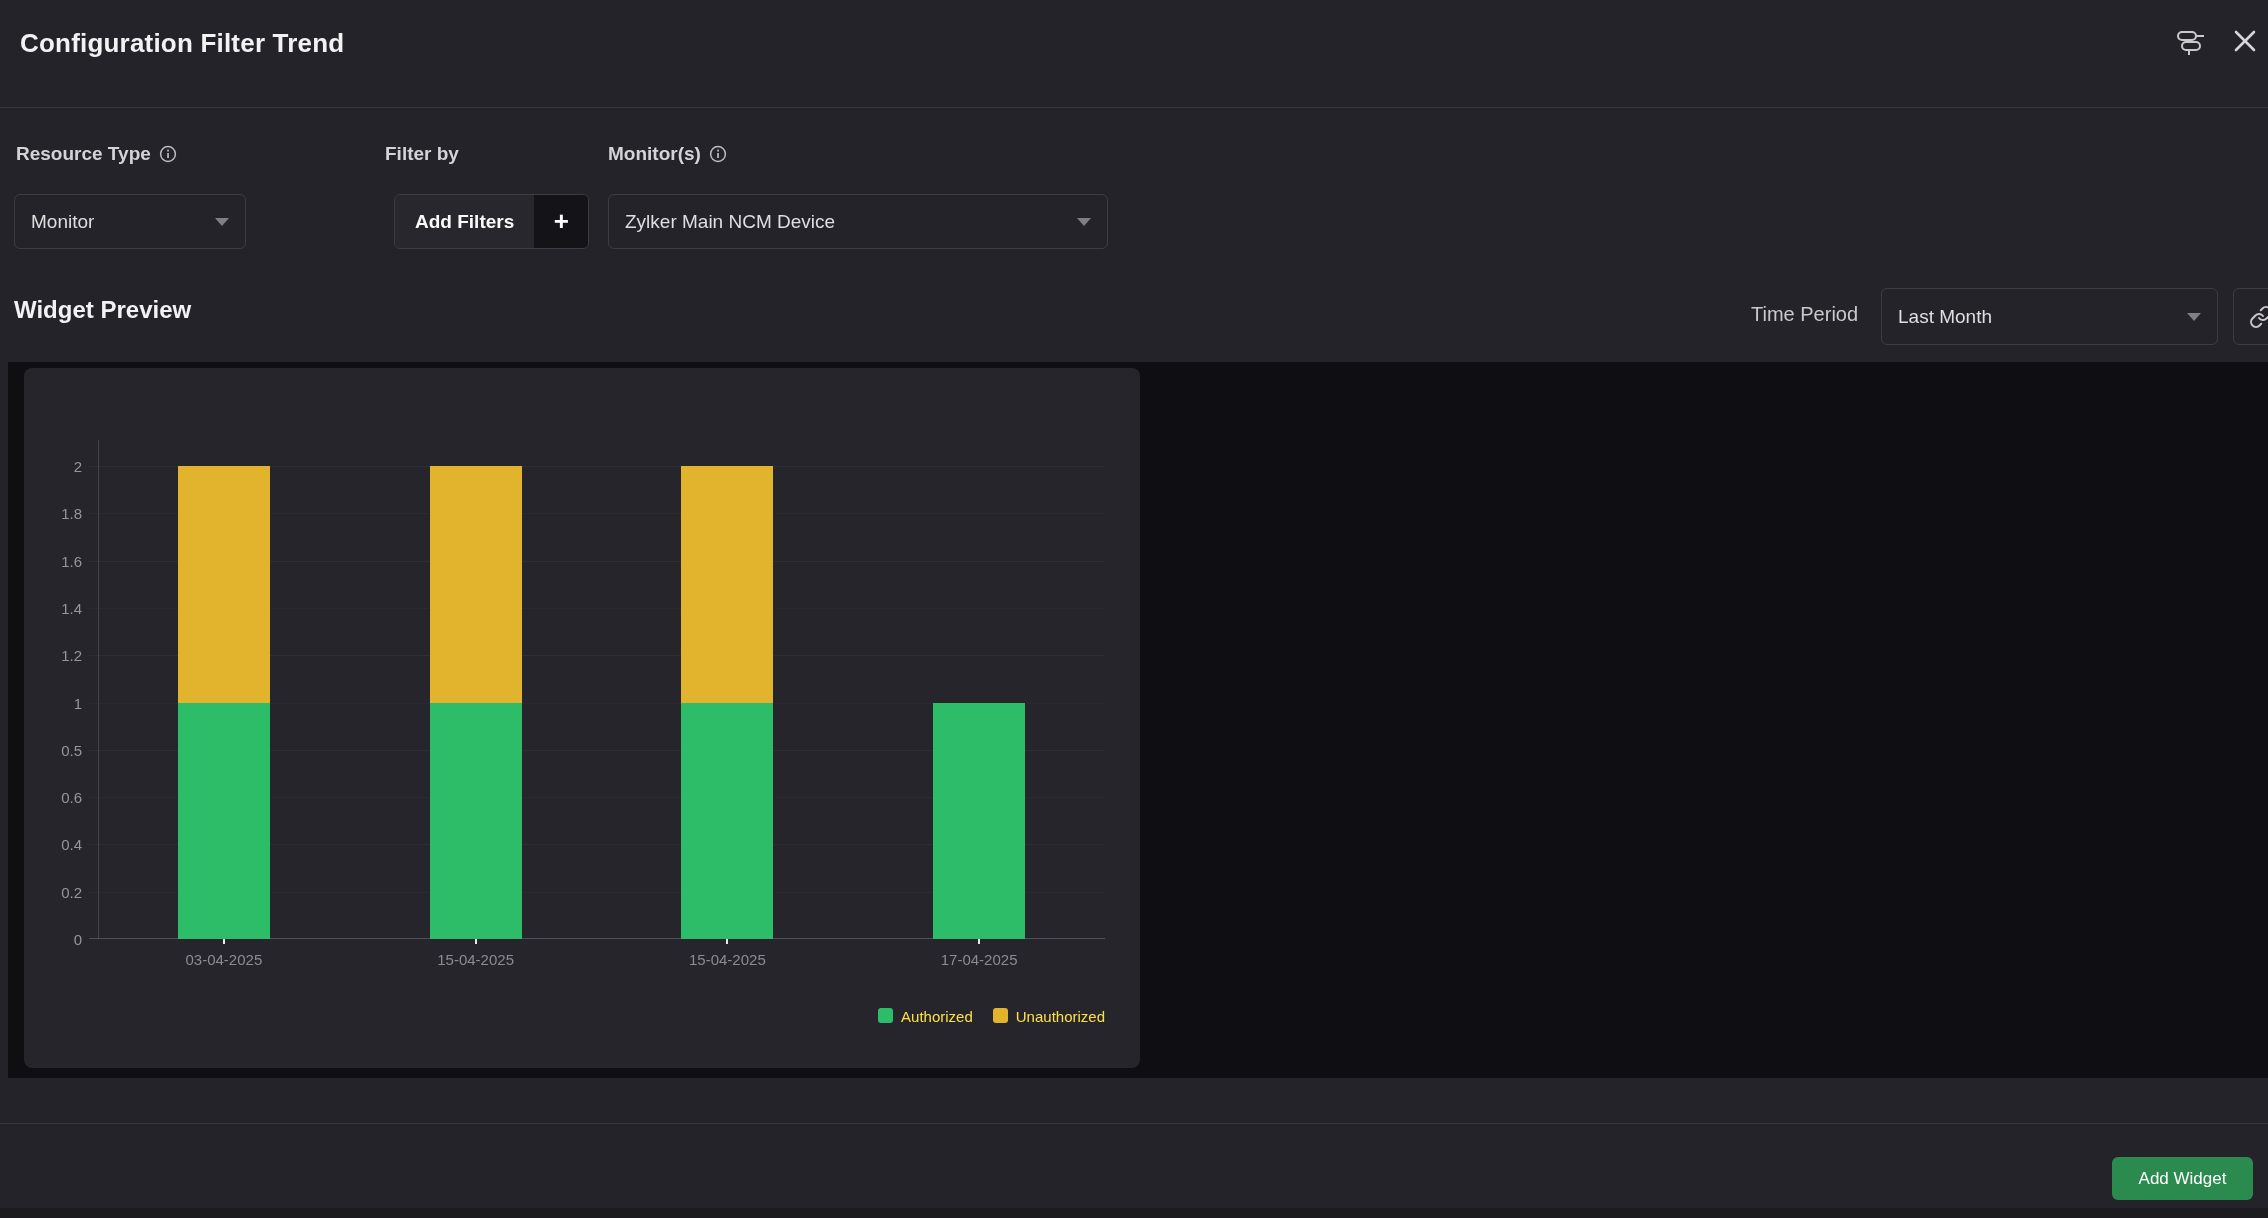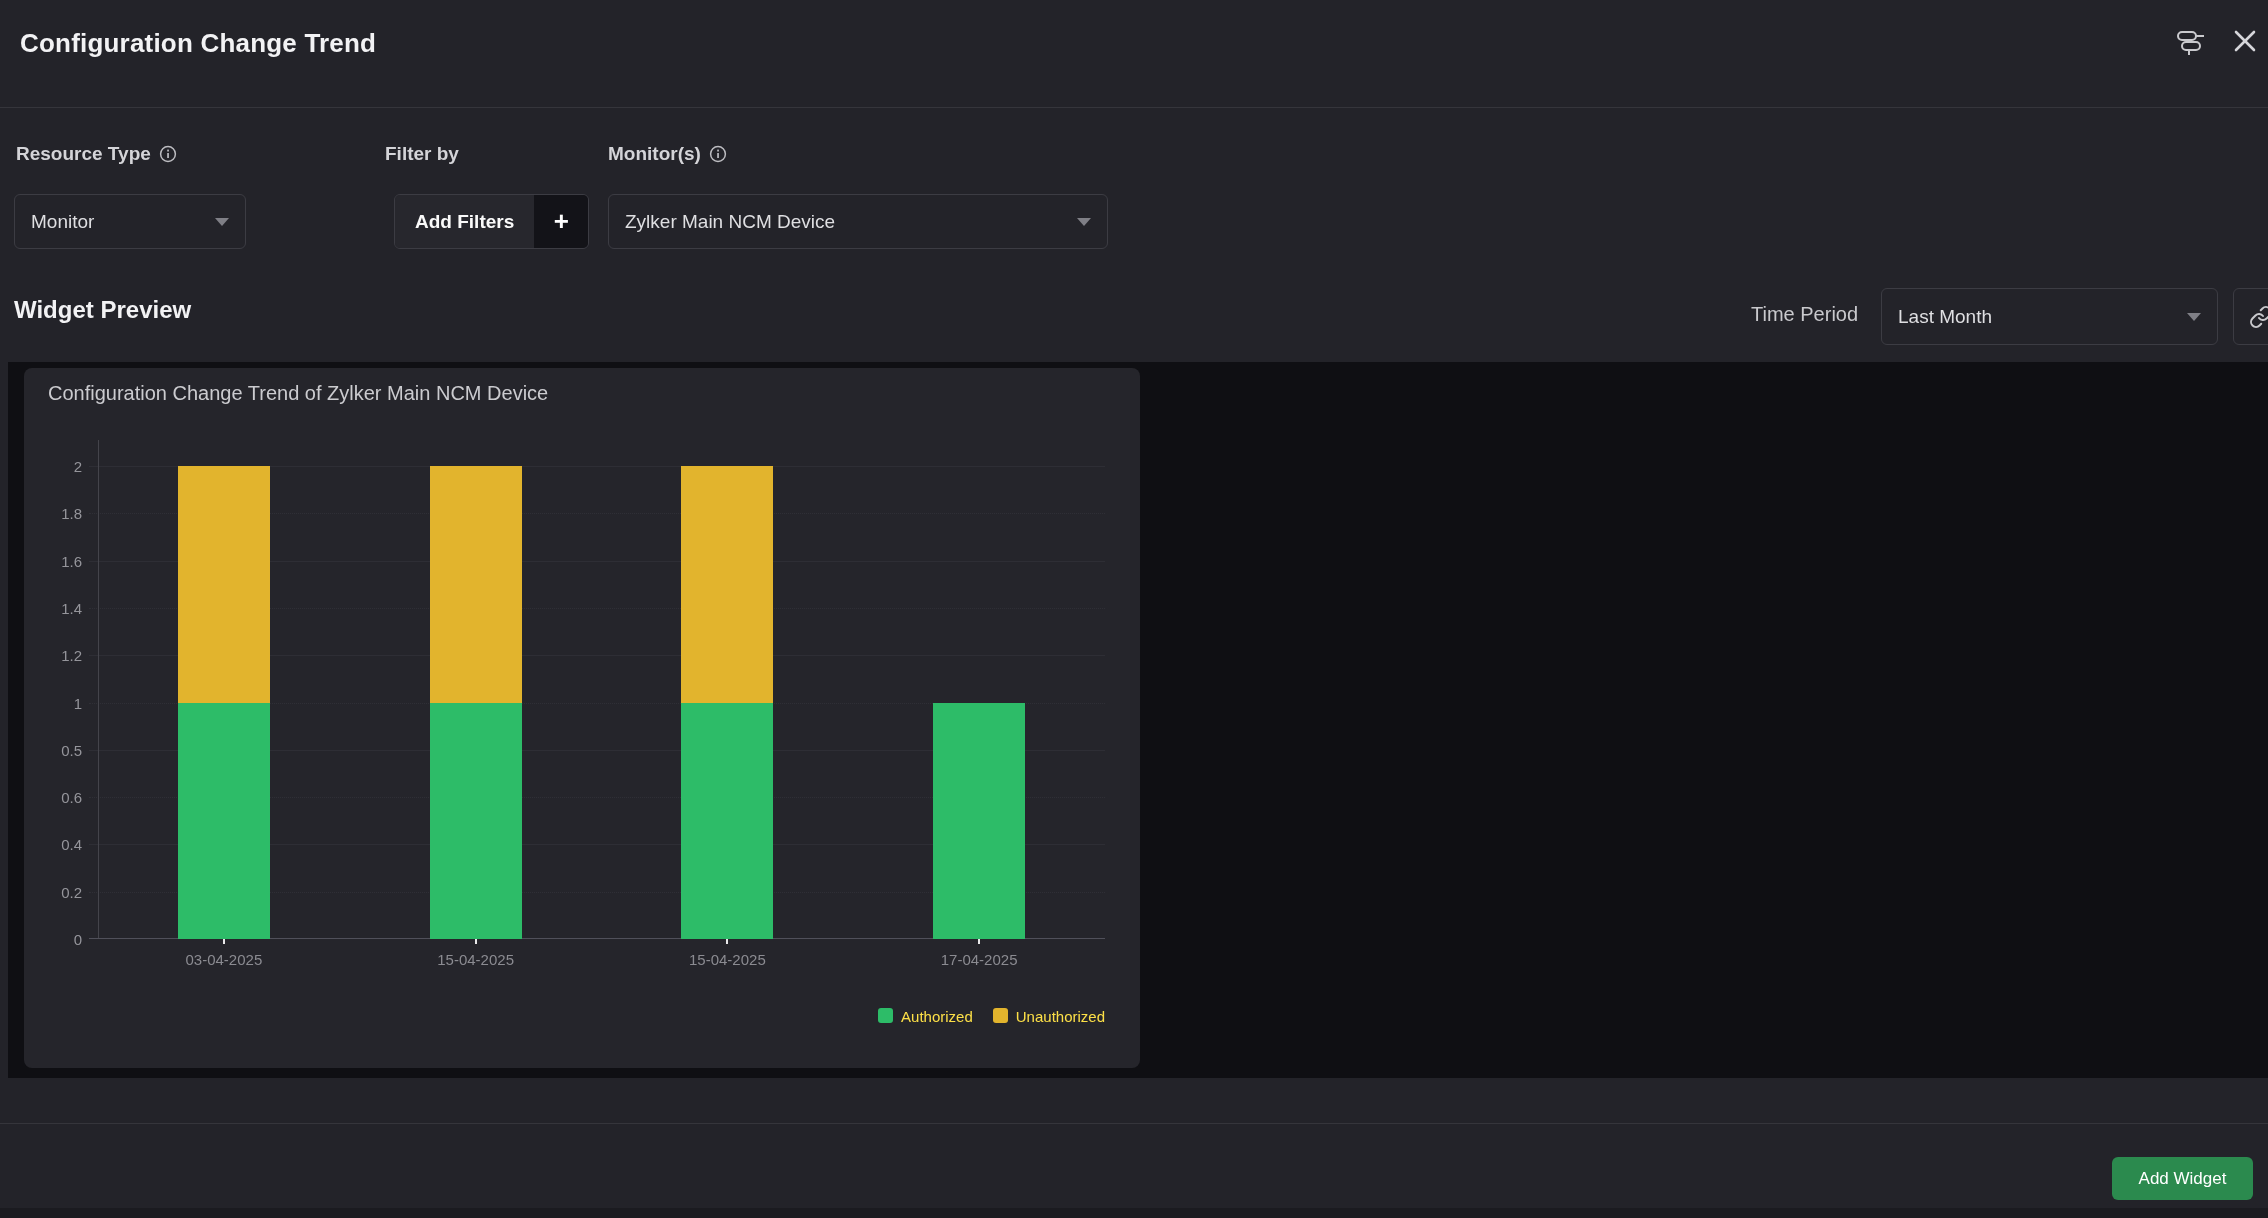--- a/index.html
+++ b/index.html
@@ -57,21 +57,21 @@
     border:none; border-radius:6px; background:#2b8a4e; color:#ffffff;
     font-size:17px; font-family:"Liberation Sans", sans-serif; cursor:pointer;
     display:flex; align-items:center; justify-content:center;
   }
   .bottom-strip { left:0; top:1208px; width:2268px; height:10px; background:#1b1b20; }
   svg { display:block; }
 </style>
 </head>
 <body>
 
-<div class="abs modal-title">Configuration Change Trend</div>
+<div class="abs modal-title">Configuration Filter Trend</div>
 
 <button class="abs icon-btn" style="left:2174px; top:24px; width:34px; height:34px;">
   <span>
     <svg width="30" height="30" viewBox="0 0 30 30" fill="none" stroke="#c9c9cd" stroke-width="2">
       <rect x="2" y="6" width="18" height="8" rx="4"></rect>
       <line x1="20" y1="10" x2="28" y2="10"></line>
       <rect x="6" y="16" width="18" height="8" rx="4"></rect>
       <line x1="13" y1="24" x2="13" y2="29"></line>
     </svg>
   </span>
@@ -137,21 +137,20 @@
   <span>
     <svg width="24" height="24" viewBox="0 0 24 24" fill="none" stroke="#c9c9cd" stroke-width="2" stroke-linecap="round">
       <path d="M10 13a5 5 0 0 0 7.54.54l3-3a5 5 0 0 0-7.07-7.07l-1.72 1.71"></path>
       <path d="M14 11a5 5 0 0 0-7.54-.54l-3 3a5 5 0 0 0 7.07 7.07l1.71-1.71"></path>
     </svg>
   </span>
 </button>
 
 <div class="abs preview-area">
   <div class="abs chart-panel">
-    <div class="abs chart-title">Configuration Change Trend of Zylker Main NCM Device</div>
     <div class="abs plot" id="plot">
         <div class="ytick" style="top: 473px;">0</div>
         <div class="gridline" style="top: 425.7px; background: transparent; border-top: 1px dotted rgb(47, 47, 54);"></div>
         <div class="ytick" style="top: 425.7px;">0.2</div>
         <div class="gridline" style="top: 378.4px;"></div>
         <div class="ytick" style="top: 378.4px;">0.4</div>
         <div class="gridline" style="top: 331.1px; background: transparent; border-top: 1px dotted rgb(47, 47, 54);"></div>
         <div class="ytick" style="top: 331.1px;">0.6</div>
         <div class="gridline" style="top: 283.8px;"></div>
         <div class="ytick" style="top: 283.8px;">0.5</div>

